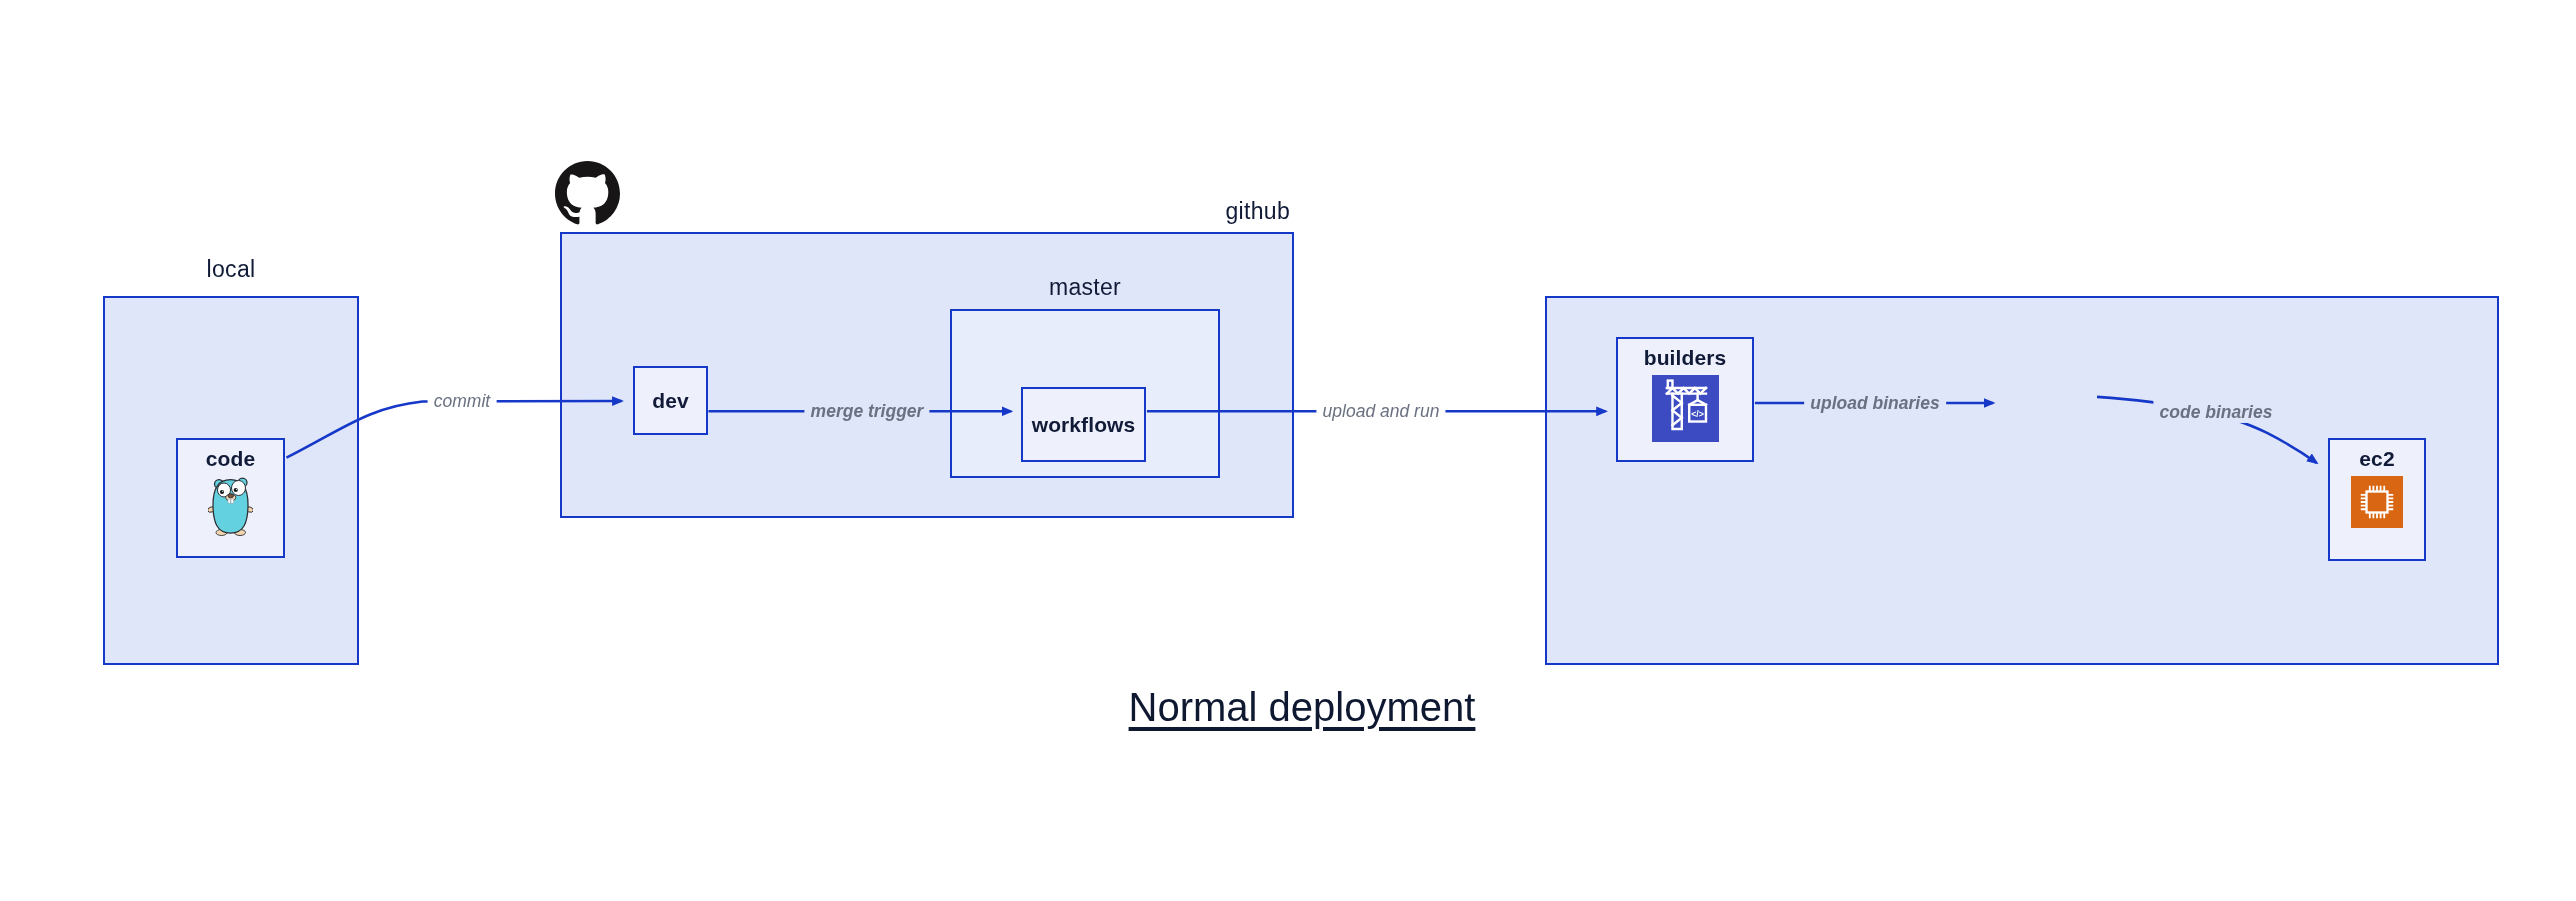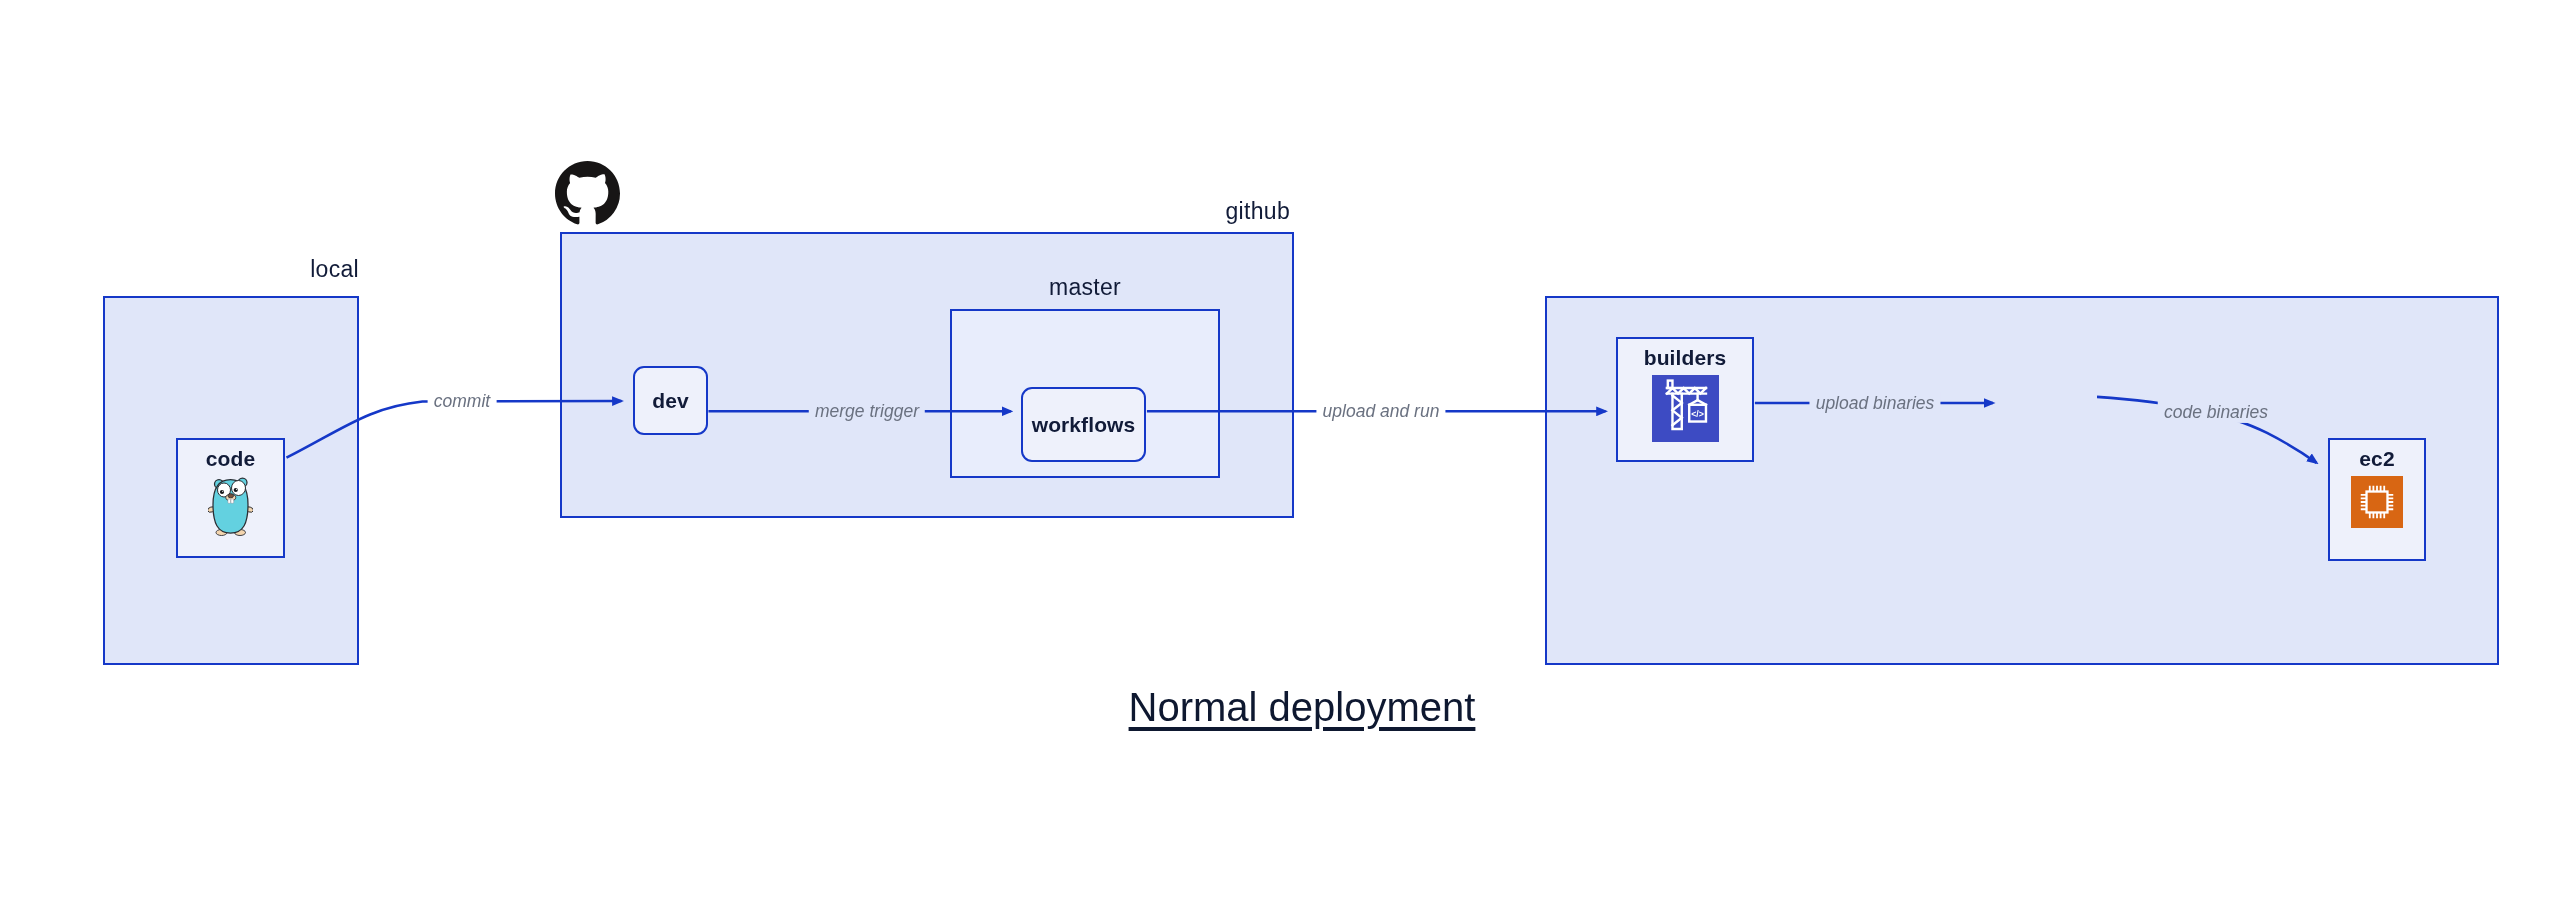--- a/index.html
+++ b/index.html
@@ -29,48 +29,48 @@
   .container.master{background:var(--master-fill);}
   .node{background:var(--node-fill);}
   .clabel{
     position:absolute;font-size:23px;line-height:1.1;color:var(--text-navy);
     font-weight:500;letter-spacing:0.3px;
   }
   .nlabel{
     font-size:21px;font-weight:bold;color:var(--text-navy);text-align:center;
     padding-top:7.2px;letter-spacing:0.1px;
   }
-  .node.center{display:flex;align-items:center;justify-content:center;border-radius:11px;}
+  .node.center{display:flex;align-items:center;justify-content:center;}
   .node.center .nlabel{padding-top:0;}
   .node .icon-wrap{display:flex;justify-content:center;margin-top:5.2px;}
   .edges{position:absolute;left:0;top:0;pointer-events:none;}
   .edge{fill:none;stroke:var(--edge-blue);stroke-width:5;}
   .arrowhead{fill:var(--edge-blue);}
   .elabel{
     position:absolute;transform:translate(-50%,-50%);white-space:nowrap;
     font-style:italic;font-size:17.5px;color:var(--edge-label-gray);
     padding:1px 6.2px;line-height:1.15;
   }
   .elabel.bg-white{background:var(--page-bg);}
-  .elabel.bg-container{background:var(--container-fill);}
+  .elabel.bg-container{background:var(--container-fill);font-weight:bold;}
   .title{
     position:absolute;left:0;right:0;top:685px;text-align:center;
     font-size:40px;color:var(--title-navy);font-weight:500;
     text-decoration:underline;text-decoration-thickness:3.6px;text-underline-offset:6.2px;
   }
   .gh-logo{position:absolute;left:554px;top:161px;}
   svg text{font-family:"Liberation Sans",sans-serif;}
 </style>
 </head>
 <body>
 
 <div class="canvas">
 
   <div class="container" style="left:103px;top:296px;width:256px;height:369px"></div>
-  <div class="clabel" style="left:103px;top:257px;width:256px;text-align:right">local</div>
+  <div class="clabel" style="left:103px;top:257px;width:256px;text-align:center">local</div>
 
   <div class="container" style="left:560px;top:232px;width:734px;height:286px"></div>
   <div class="clabel" style="left:560px;top:199px;width:730px;text-align:right">github</div>
 
   <div class="container master" style="left:950px;top:309px;width:270px;height:169px"></div>
   <div class="clabel" style="left:950px;top:275px;width:270px;text-align:center">master</div>
 
   <div class="container" style="left:1545px;top:296px;width:954px;height:369px"></div>
 
   <svg class="gh-logo" width="67" height="65" viewBox="0 0 16 16">

